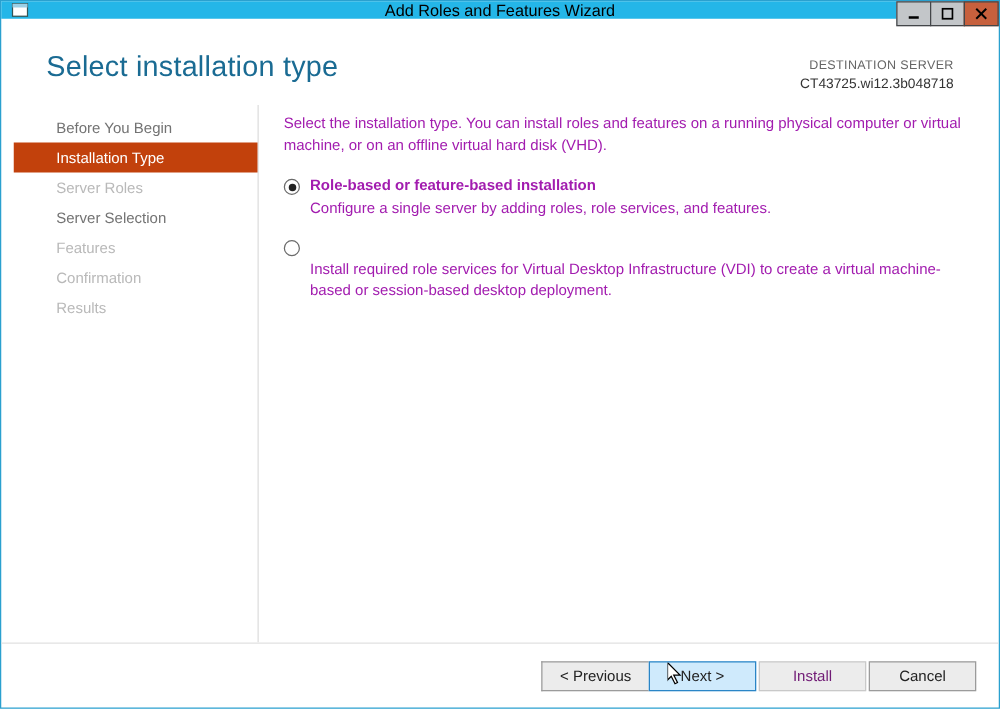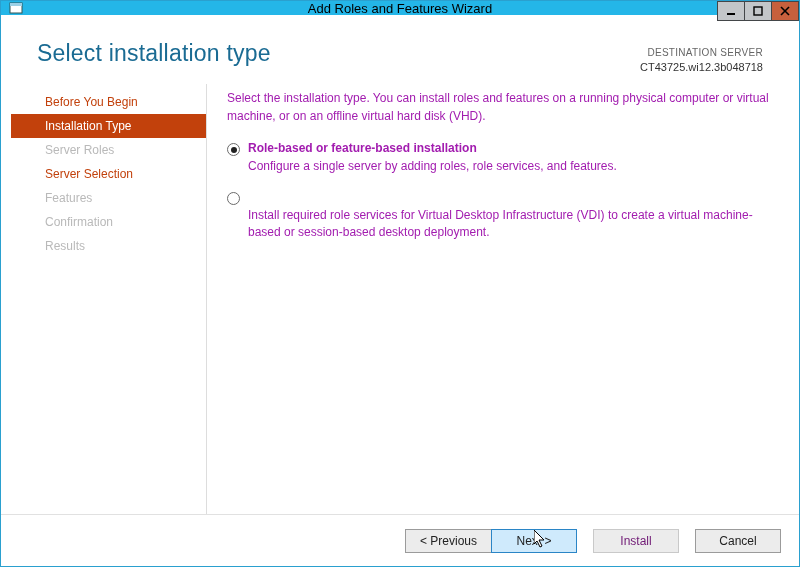--- a/index.html
+++ b/index.html
@@ -84,21 +84,21 @@
   }
   .nav {
     width: 196px;
     padding: 6px 0 0 0;
     border-right: 1px solid #ddd;
     margin-left: 10px;
   }
   .nav-item {
     height: 24px;
     font-size: 12px;
-    color: #c2410c;
+    color: #737373;
     padding: 0 0 0 34px;
     display: flex; align-items: center;
     cursor: pointer;
   }
   .nav-item.current {
     background: #c2410c;
     color: #fff;
   }
   .nav-item.disabled {
     color: #b9b9b9;
@@ -132,21 +132,21 @@
   }
   .opt-title { font-weight: 700; }
   .opt-desc { margin: 2px 0 0 21px; line-height: 1.45; }
 
   
   .footer {
     height: 52px;
     border-top: 1px solid #e1e1e1;
     display: flex; align-items: center; justify-content: flex-end;
     padding: 0 18px;
-    gap: 16px;
+    gap: 2px;
   }
   .btn {
     min-width: 86px; height: 24px;
     background: #ececec;
     border: 1px solid #9b9b9b;
     font-size: 12px;
     color: #222;
     display: inline-flex; align-items: center; justify-content: center;
     padding: 0 12px;
     cursor: pointer;

